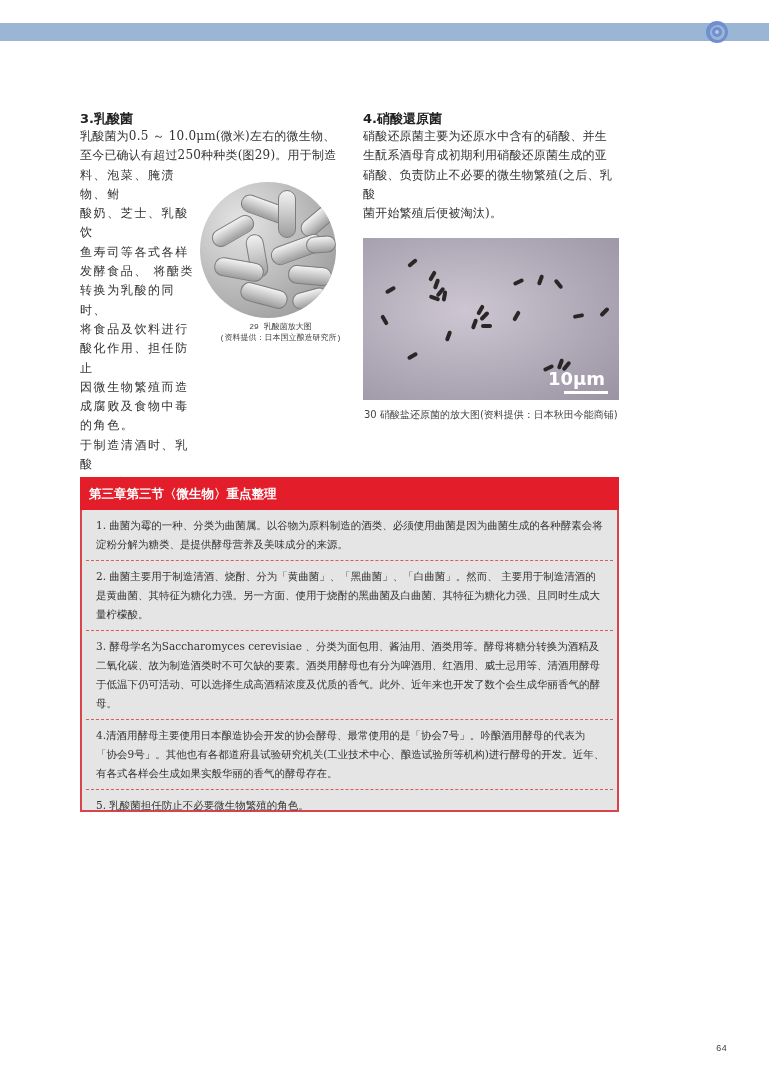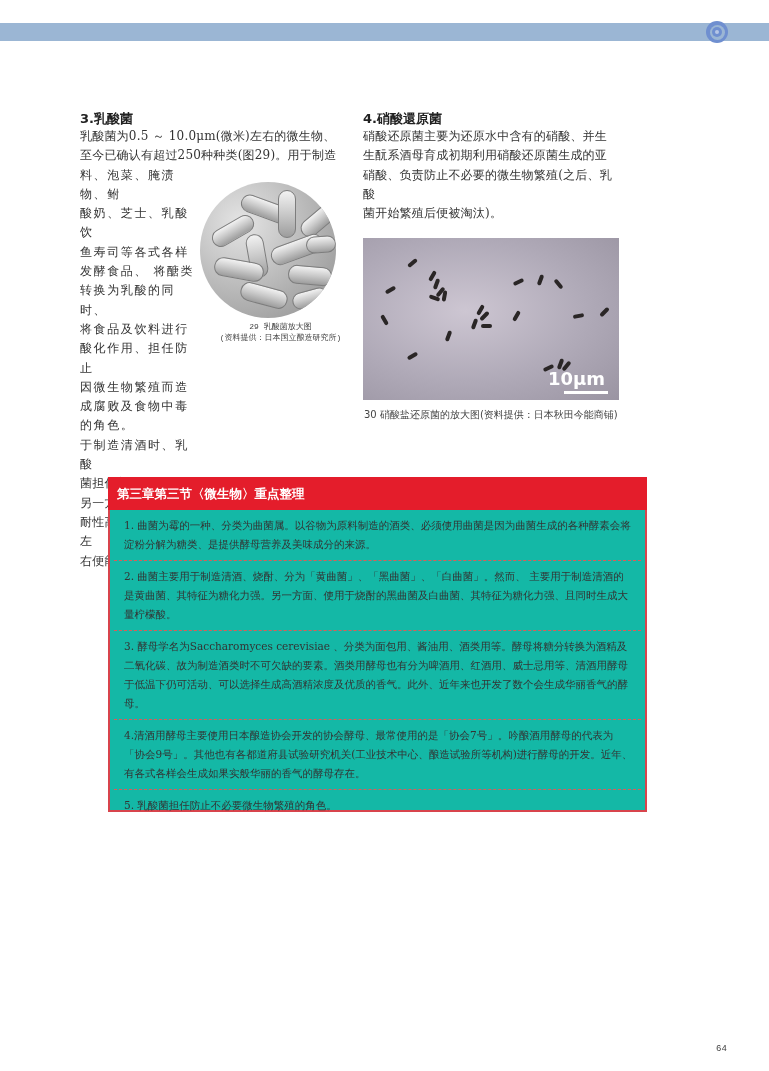--- a/index.html
+++ b/index.html
@@ -27,21 +27,21 @@
     .cap1 { position: absolute; left: 208px; top: 321px; width: 145px; text-align: center; font-family: Liberation Mono, monospace; font-size: 8px; line-height: 11px; color: #444; }
 
     .col-right { position: absolute; left: 363px; top: 127px; width: 260px; }
     .micro2 { position: absolute; left: 363px; top: 238px; width: 256px; height: 162px; overflow: hidden;
       background: radial-gradient(ellipse at 40% 45%, #cdc6d2 0%, #b0aab8 55%, #9a94a2 100%); }
     .micro2 .bac { position: absolute; width: 11px; height: 4px; border-radius: 3px; background: #2a2626; }
     .scale-label { position: absolute; right: 14px; bottom: 11px; font-family: "DejaVu Sans", "Liberation Sans", sans-serif; font-weight: bold; color: #fff; font-size: 18px; }
     .scale-bar { position: absolute; right: 11px; bottom: 6px; width: 44px; height: 3px; background: #fff; }
     .cap2 { position: absolute; left: 364px; top: 408px; font-family: "DejaVu Sans", "Liberation Sans", sans-serif; font-size: 10px; color: #444; }
 
-    .summary-box { position: absolute; left: 80px; top: 477px; width: 539px; height: 335px; background: #14b8a6; border: 2px solid #d8444c; border-top: none; margin-left: 28px; }
+    .summary-box { position: absolute; left: 80px; top: 477px; width: 539px; height: 335px; background: #e5e5e5; border: 2px solid #d8444c; border-top: none; }
     .summary-header { height: 33px; background: #e41d2b; color: #fff; font-family: "DejaVu Sans", "Liberation Sans", sans-serif; font-weight: bold; font-size: 12.5px; padding: 9px 0 0 9px; margin: 0 -2px; }
     .summary-item { padding: 6px 8px 6px 10px; font-size: 10.5px; line-height: 19px; color: #333; border-bottom: 1.5px dashed #de5a5a; margin: 0 4px; }
     .summary-item:last-child { border-bottom: none; }
 
     .page-number { position: absolute; left: 716px; top: 1044px; font-family: Liberation Mono, monospace; font-size: 9px; color: #444; }
   </style>
 </head>
 <body>
 
 <div class="top-band"></div>

